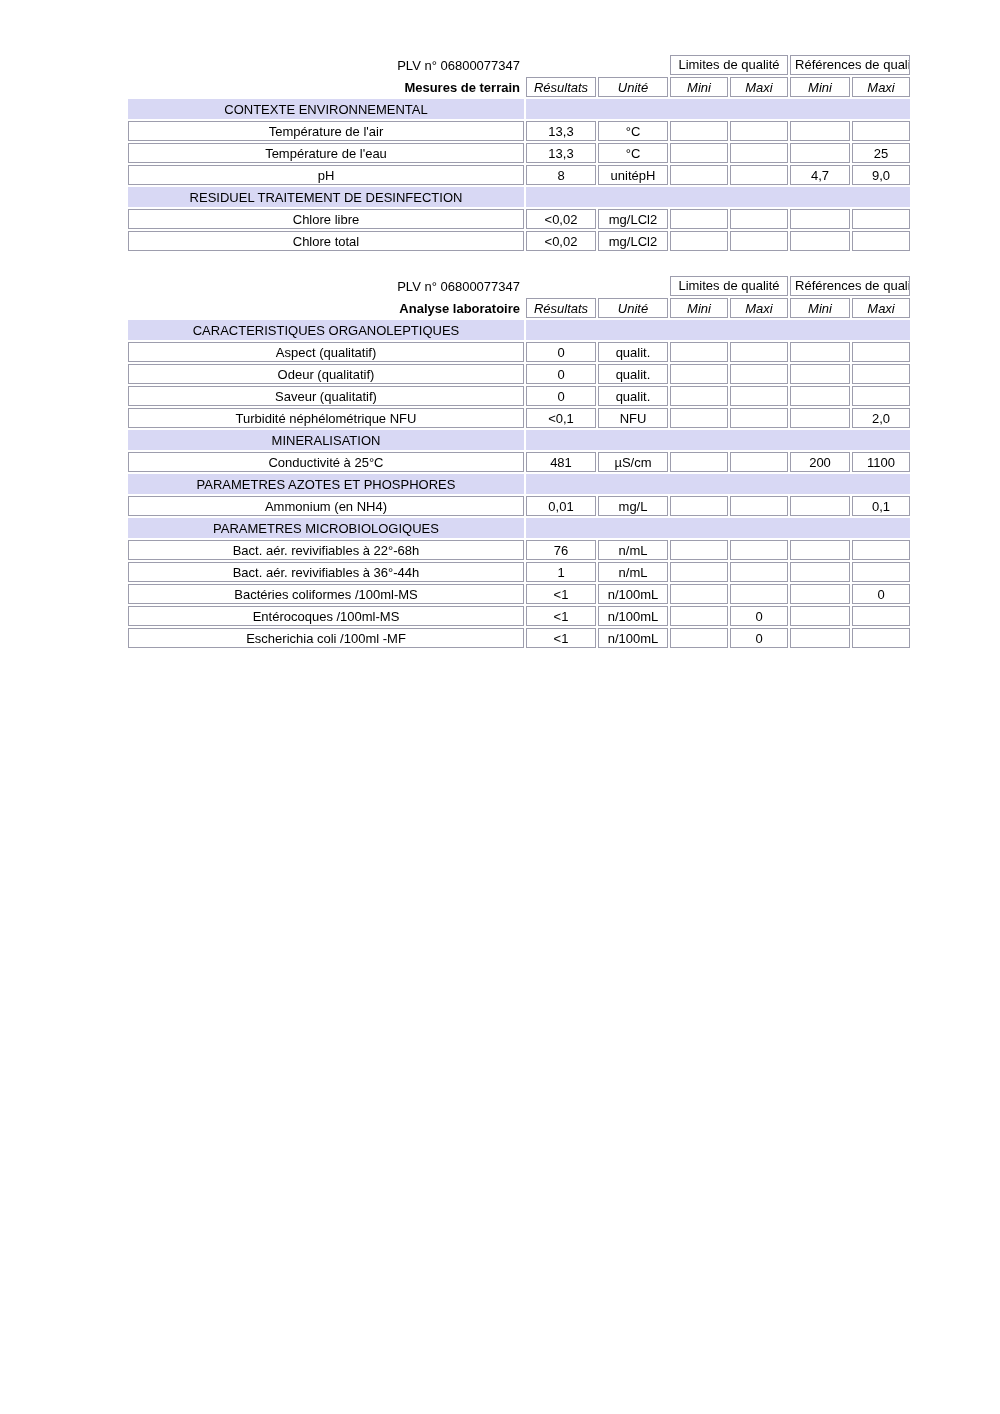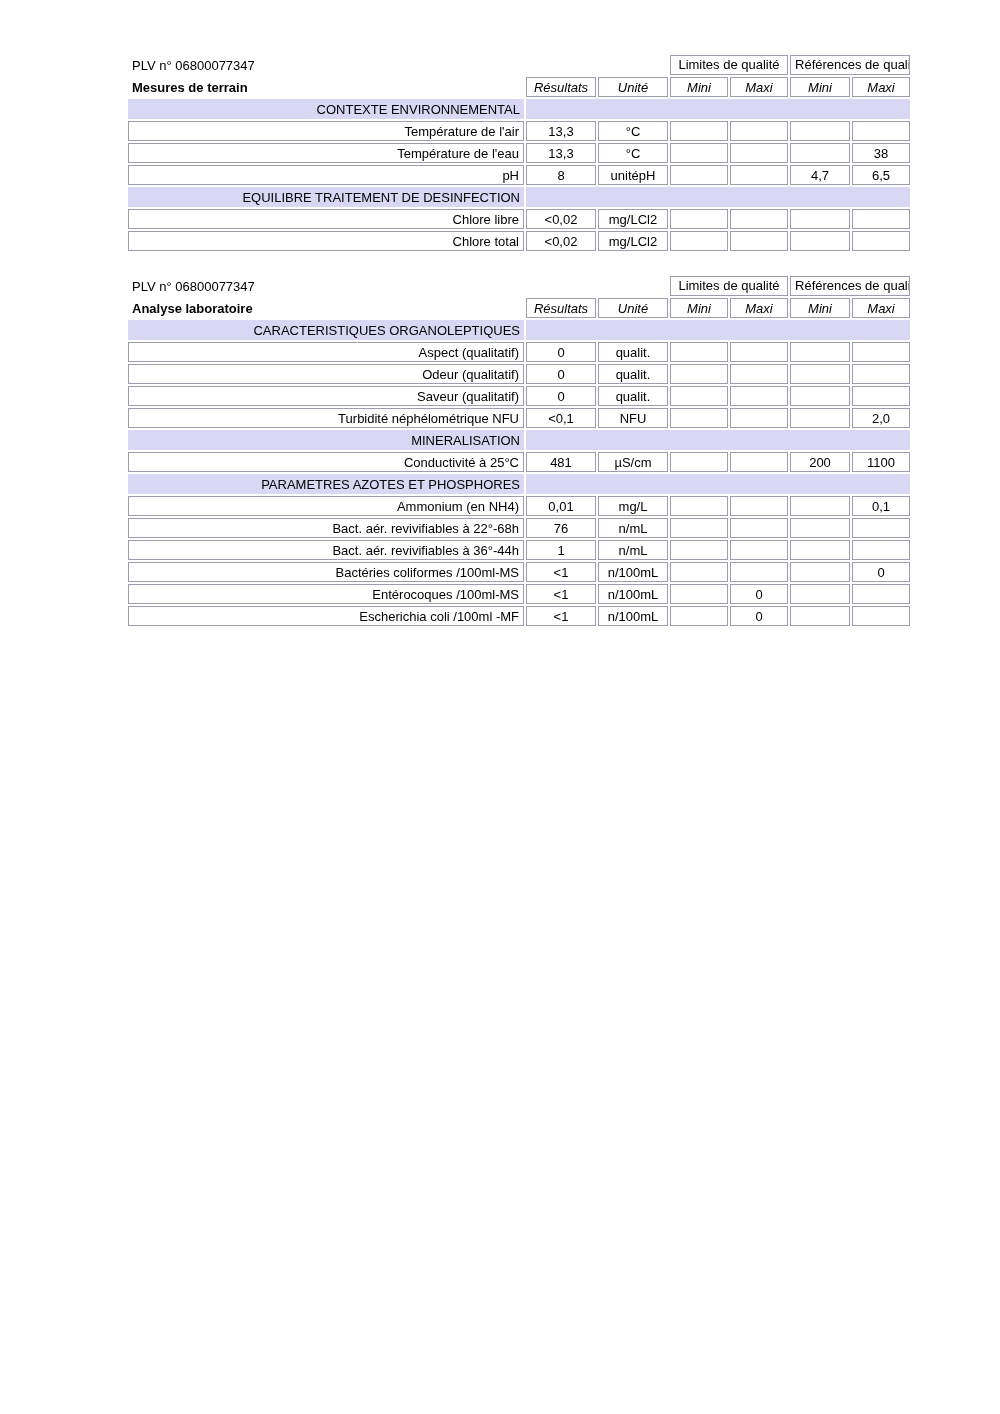--- a/index.html
+++ b/index.html
@@ -27,21 +27,21 @@
     box-sizing: border-box;
     font-size: 13px;
     color: #000000;
     padding: 0 4px;
     height: 20px;
     overflow: hidden;
     white-space: nowrap;
     vertical-align: middle;
   }
   td.bordered { border: 1px solid #9d9dad; background: #ffffff; }
-  td.plain { border: none; background: transparent; }
+  td.plain { border: none; background: transparent; text-align: right; }
   td.plv-cell {
     color: #2222cc;
     font-size: 13px;
     vertical-align: top;
     padding-top: 5px;
     height: 46px;
   }
   td.hdr-box {
     border: 1px solid #9d9dad;
     color: #2222cc;
@@ -57,21 +57,21 @@
     height: 23px;
     margin-left: 36px;
   }
   td.colhdr {
     color: #2222cc;
     text-align: center;
     height: 23px;
     font-style: italic;
   }
   td.sec { background: #d8d8f4; border: none; }
-  td.lbl { text-align: right; }
+  td.lbl { text-align: center; }
   td.val { text-align: center; }
 </style>
 </head>
 <body>
 
 <div class="page">
   <div class="content">
 
     <table class="report">
       <colgroup>
@@ -114,33 +114,33 @@
             <td class="val bordered"></td>
             <td class="val bordered"></td>
           </tr>
           <tr>
             <td class="lbl bordered">Température de l'eau</td>
             <td class="val bordered">13,3</td>
             <td class="val bordered">°C</td>
             <td class="val bordered"></td>
             <td class="val bordered"></td>
             <td class="val bordered"></td>
-            <td class="val bordered">38</td>
+            <td class="val bordered">25</td>
           </tr>
           <tr>
             <td class="lbl bordered">pH</td>
             <td class="val bordered">8</td>
             <td class="val bordered">unitépH</td>
             <td class="val bordered"></td>
             <td class="val bordered"></td>
             <td class="val bordered">4,7</td>
-            <td class="val bordered">6,5</td>
-          </tr>
-          <tr>
-            <td class="sec lbl">EQUILIBRE TRAITEMENT DE DESINFECTION</td>
+            <td class="val bordered">9,0</td>
+          </tr>
+          <tr>
+            <td class="sec lbl">RESIDUEL TRAITEMENT DE DESINFECTION</td>
             <td class="sec" colspan="6"></td>
           </tr>
           <tr>
             <td class="lbl bordered">Chlore libre</td>
             <td class="val bordered">&lt;0,02</td>
             <td class="val bordered">mg/LCl2</td>
             <td class="val bordered"></td>
             <td class="val bordered"></td>
             <td class="val bordered"></td>
             <td class="val bordered"></td>
@@ -245,20 +245,24 @@
           <tr>
             <td class="lbl bordered">Ammonium (en NH4)</td>
             <td class="val bordered">0,01</td>
             <td class="val bordered">mg/L</td>
             <td class="val bordered"></td>
             <td class="val bordered"></td>
             <td class="val bordered"></td>
             <td class="val bordered">0,1</td>
           </tr>
           <tr>
+            <td class="sec lbl">PARAMETRES MICROBIOLOGIQUES</td>
+            <td class="sec" colspan="6"></td>
+          </tr>
+          <tr>
             <td class="lbl bordered">Bact. aér. revivifiables à 22°-68h</td>
             <td class="val bordered">76</td>
             <td class="val bordered">n/mL</td>
             <td class="val bordered"></td>
             <td class="val bordered"></td>
             <td class="val bordered"></td>
             <td class="val bordered"></td>
           </tr>
           <tr>
             <td class="lbl bordered">Bact. aér. revivifiables à 36°-44h</td>

